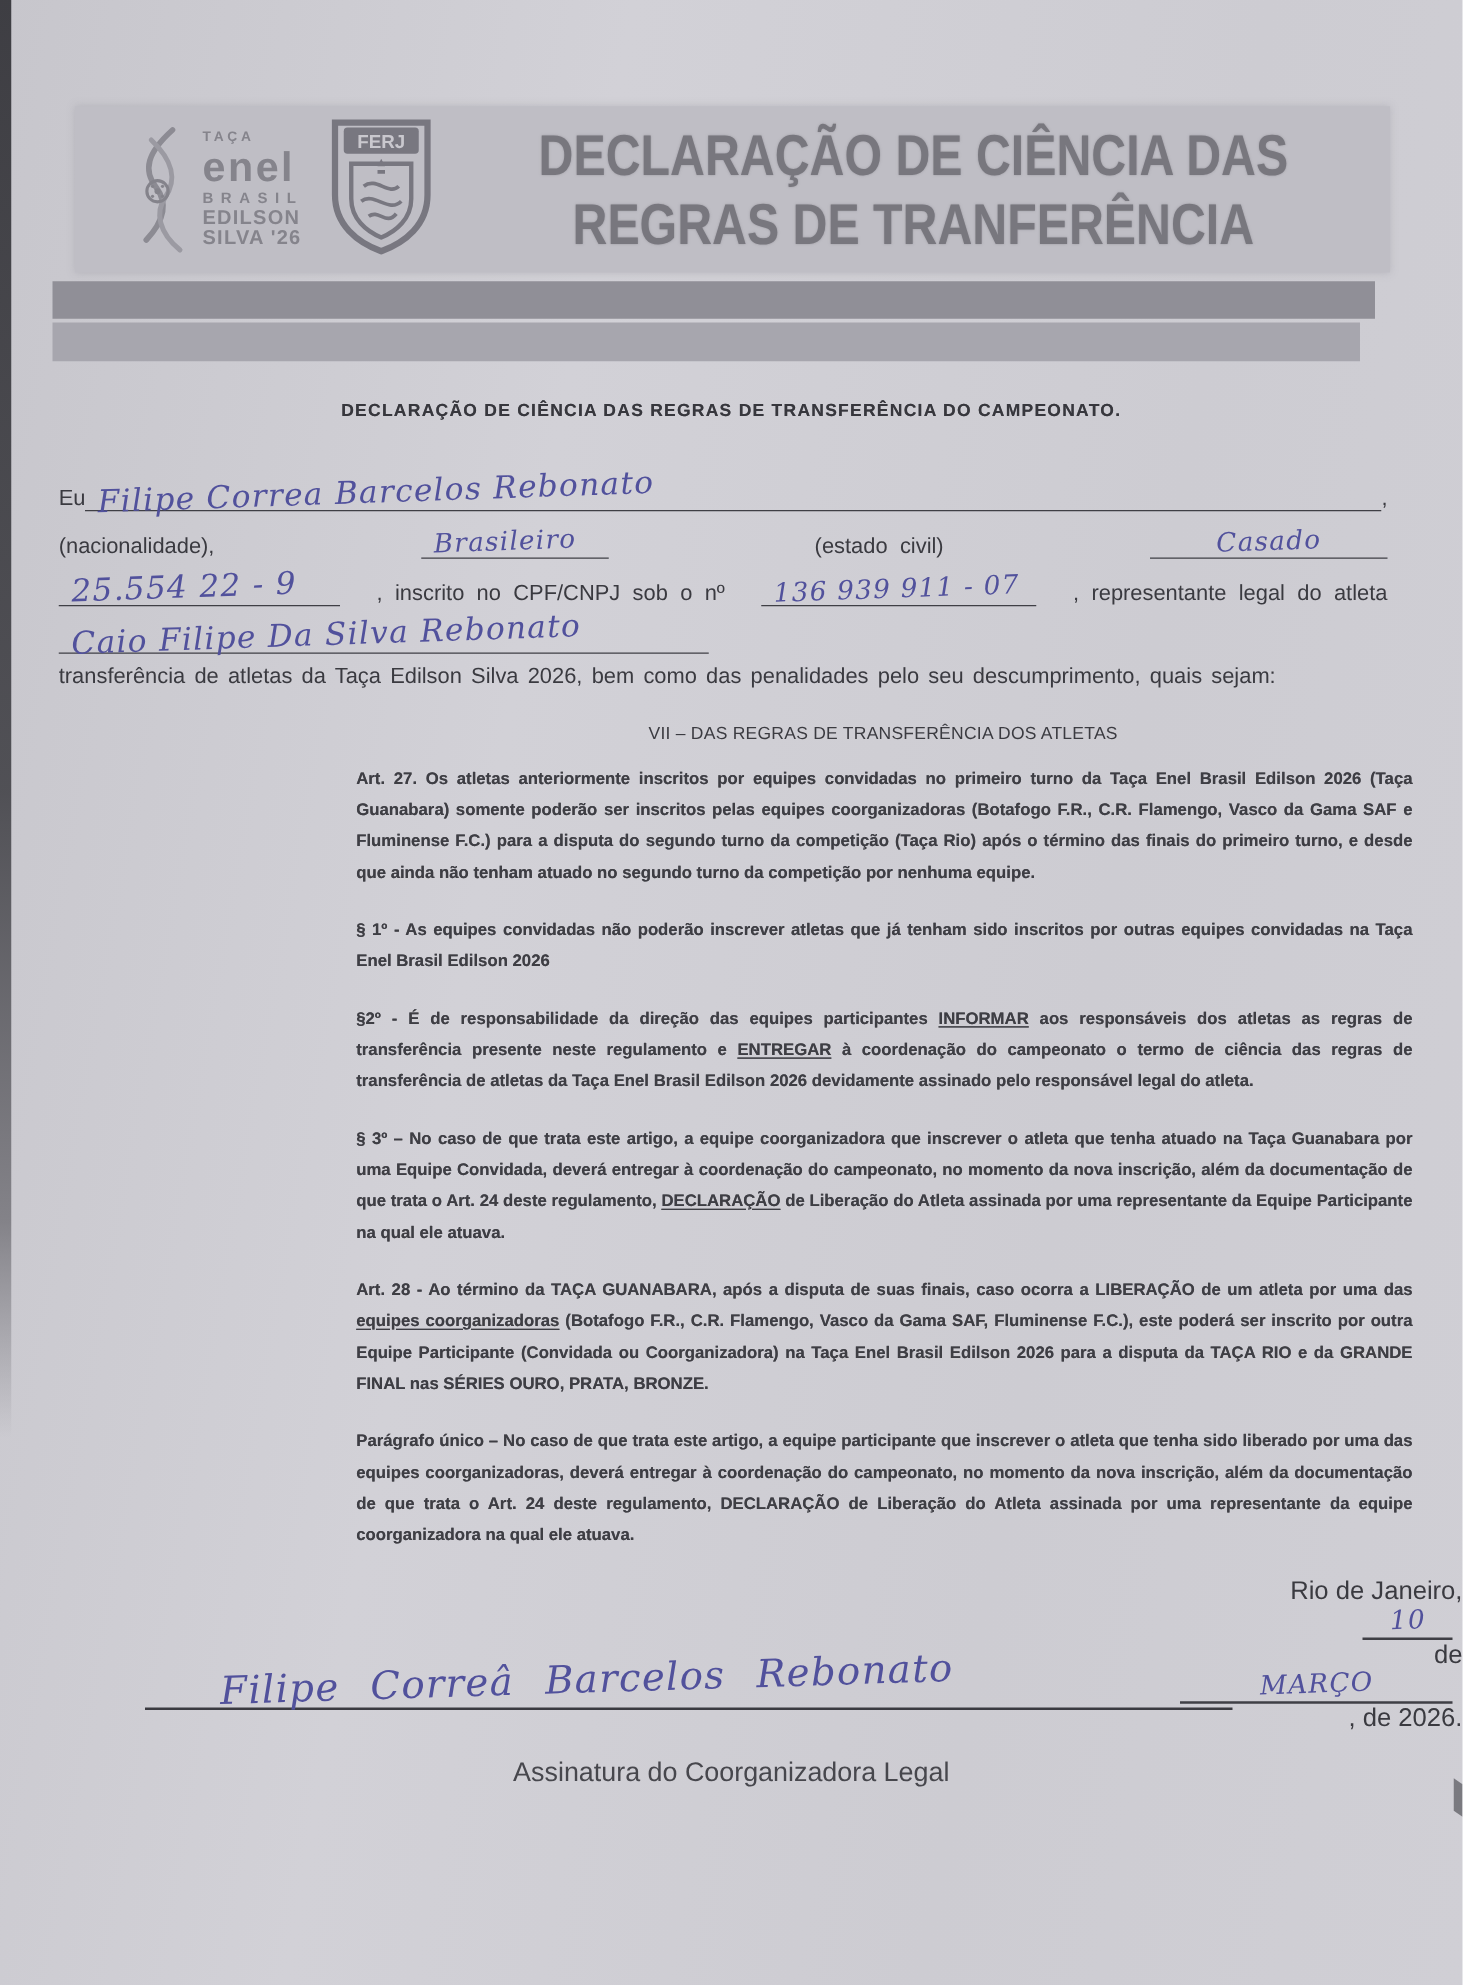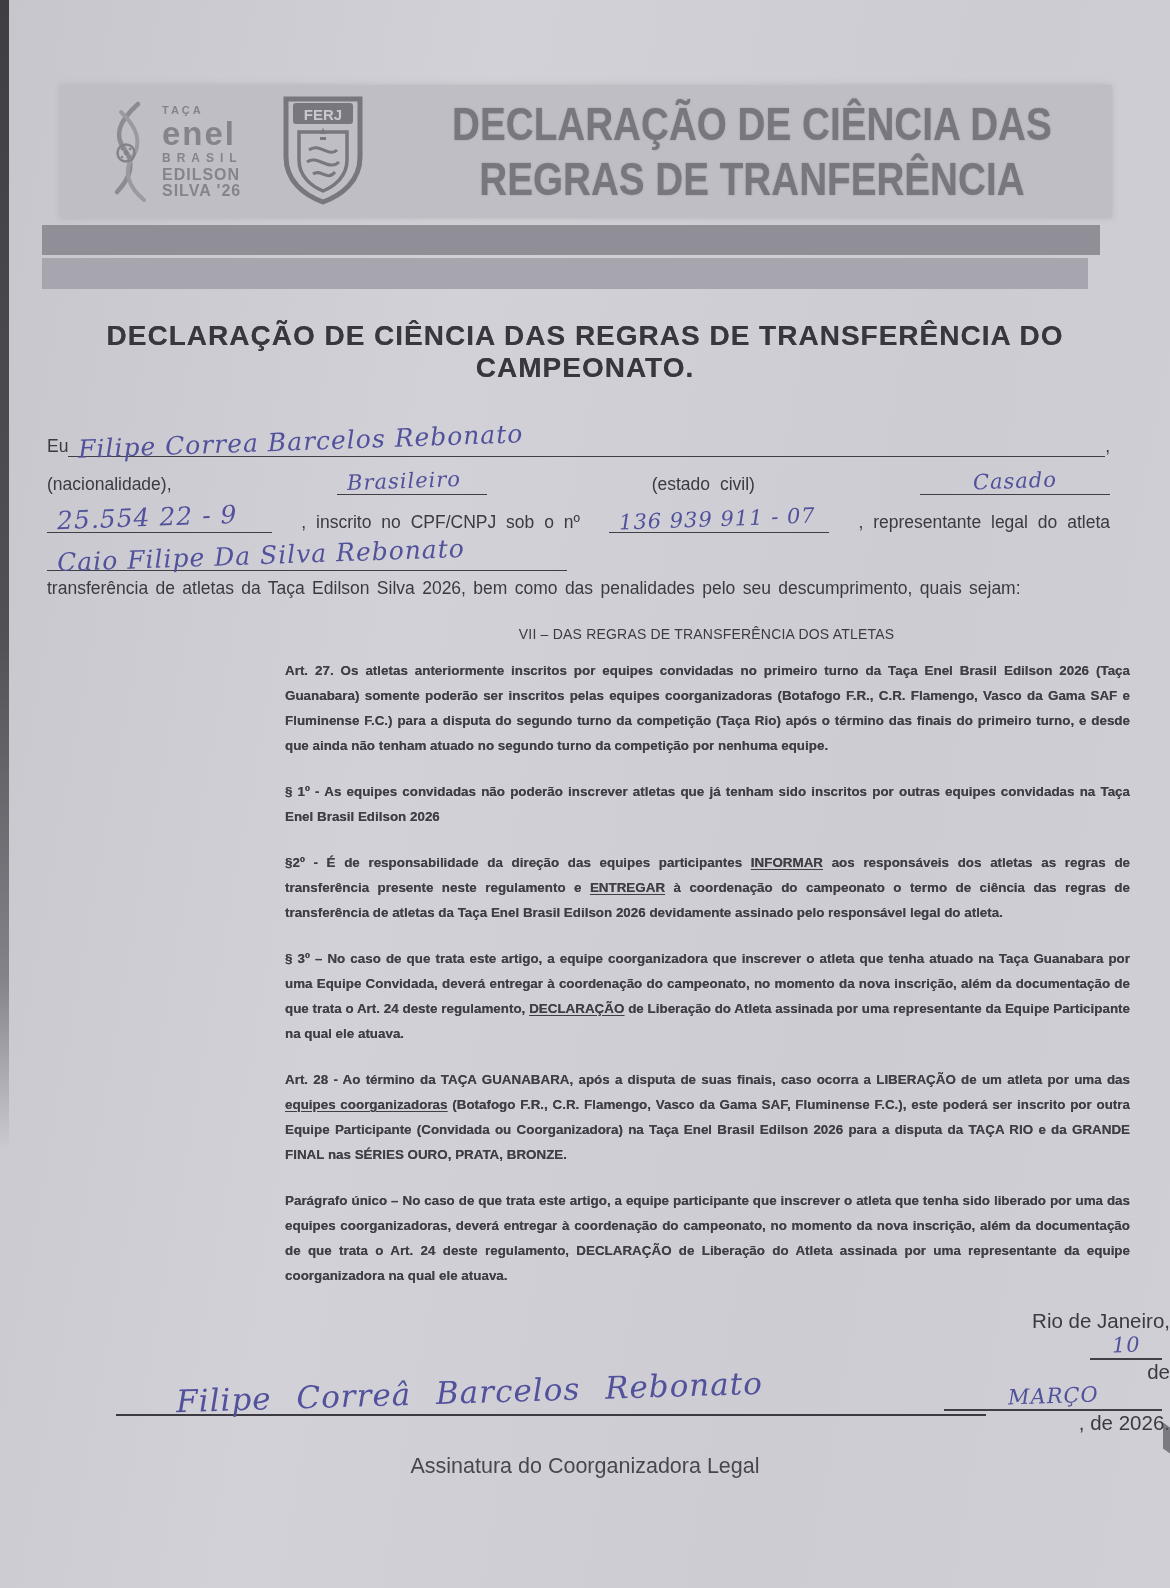--- a/index.html
+++ b/index.html
@@ -12,21 +12,21 @@
   .edge-left{
     position:absolute;left:0;top:0;width:9px;height:1150px;
     background:linear-gradient(to bottom,#26262b 0%,#3b3b40 55%,#77767c 85%,rgba(120,119,125,0) 100%);
     opacity:.85;
   }
   .corner-mark{position:absolute;right:0;top:1425px;width:7px;height:26px;background:#55555b;transform:skewY(35deg);opacity:.7;}
 
   
   .banner{
     margin:85px 0 0 60px;width:1052px;height:133px;background:#bfbec5;
-    display:flex;align-items:center;gap:28px;padding:0 10px;box-sizing:border-box;
+    display:flex;align-items:center;gap:10px;padding:0 10px;box-sizing:border-box;
     box-shadow:0 0 6px rgba(140,140,148,.35);
   }
   .logo-enel{display:flex;align-items:center;gap:4px;margin-left:34px;color:#85848c;}
   .enel-text{display:flex;flex-direction:column;line-height:1;}
   .enel-taca{font-size:11px;font-weight:bold;letter-spacing:3px;}
   .enel-word{font-size:33px;font-weight:bold;letter-spacing:2px;margin:1px 0 2px;}
   .enel-brasil{font-size:12px;font-weight:bold;letter-spacing:6px;margin-bottom:3px;}
   .enel-edilson{font-size:16px;font-weight:bold;letter-spacing:1px;}
   .enel-silva{font-size:16px;font-weight:bold;letter-spacing:1px;}
   .logo-ferj{margin-left:8px;}
@@ -34,21 +34,21 @@
     flex:1;text-align:center;font-weight:bold;font-size:46px;line-height:1.18;
     color:#78777e;transform:scaleX(.84);transform-origin:center;
     text-shadow:0 0 2px rgba(120,119,126,.55);letter-spacing:0;white-space:nowrap;
   }
   .bar{margin-left:42px;}
   .bar1{margin-top:7px;width:1058px;height:30px;background:#908f97;}
   .bar2{margin-top:3px;width:1046px;height:31px;background:#a7a6ae;}
 
   
   .doc-title{
-    margin:31px 25px 0;text-align:center;font-size:28px;font-weight:bold;
+    margin:31px 25px 0;text-align:center;font-size:14px;font-weight:bold;
     color:#37373d;letter-spacing:1px;text-shadow:0 0 .5px rgba(55,55,61,.7);
   }
   .form-block{margin:33px 60px 0 47px;color:#3a3a40;font-size:17.5px;}
   .frow{display:flex;align-items:flex-end;height:38px;white-space:nowrap;}
   .frow1{height:40px;}
   .frow-sb{justify-content:space-between;}
   .field{border-bottom:1.8px solid #3f3f45;padding:0 10px 1px;white-space:nowrap;}
   .grow{flex:1;}
   .lbl{word-spacing:5px;}
   .hw{

